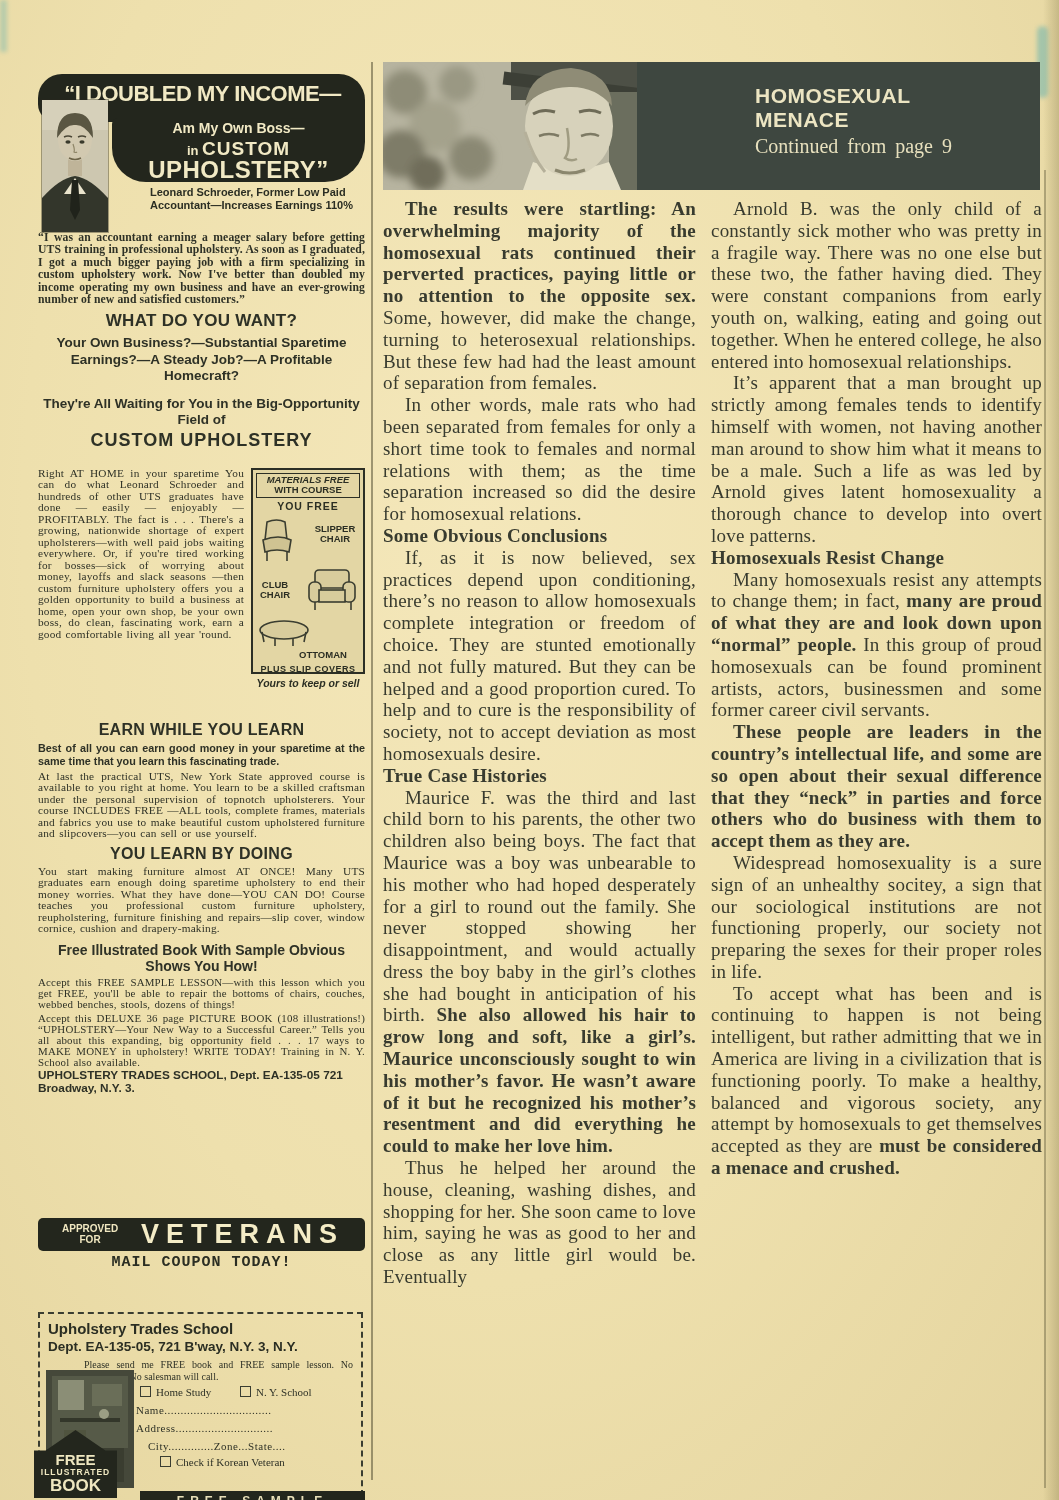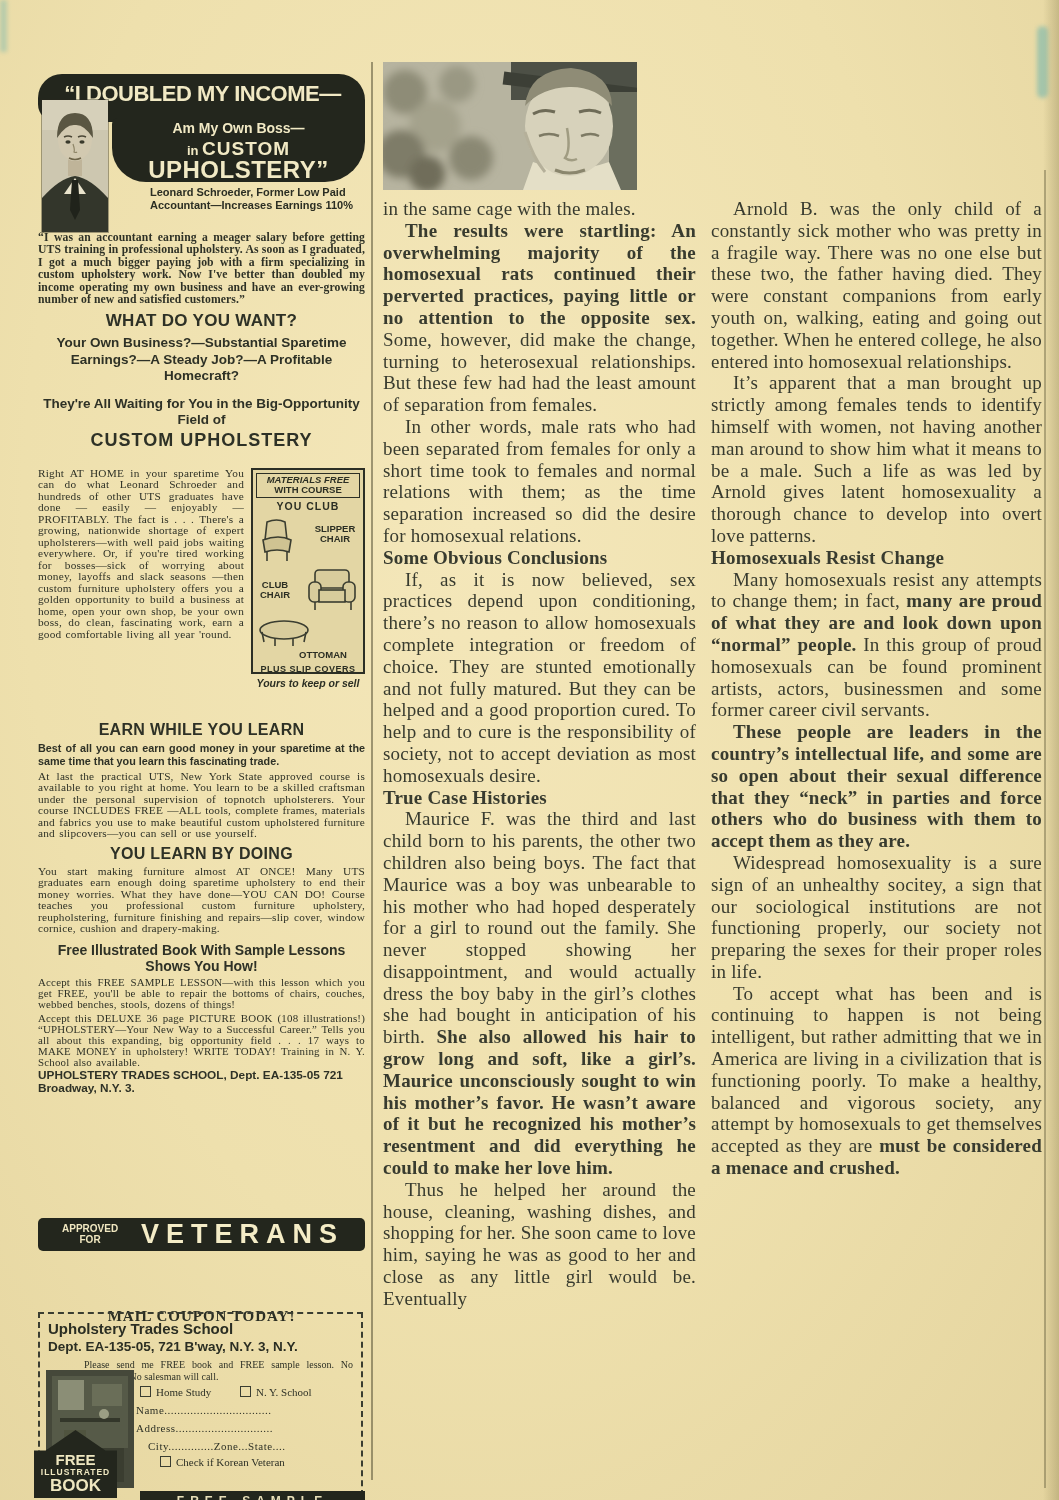--- a/index.html
+++ b/index.html
@@ -54,21 +54,21 @@
   .lbl-ottoman{right:4px; top:34px; width:60px; text-align:left;}
   .mat-plus{text-align:center; font-weight:bold; font-size:9px; letter-spacing:.5px;}
   .mat-yours{text-align:center; font-weight:bold; font-style:italic; font-size:10.5px; line-height:12px; margin-top:3px;}
 
   .earn-intro{font-family:"Liberation Sans", sans-serif; font-weight:bold; font-size:10.8px; line-height:13px; text-align:justify; margin-top:3px;}
   .school-line{font-family:"Liberation Sans", sans-serif; font-weight:bold; font-size:11.8px; line-height:12.8px; margin-top:1px;}
 
   .vets{position:absolute; top:1146px; left:0; right:0; height:33px; background:#23261d; border-radius:5px; display:flex; align-items:center; padding:0 10px; box-sizing:border-box;}
   .vets-left{color:#f0e7c0; font-family:"Liberation Sans", sans-serif; font-weight:bold; font-size:10px; line-height:10.5px; text-align:center; margin:0 12px 0 14px;}
   .vets-word{color:#f4ecc6; font-family:"Liberation Sans", sans-serif; font-weight:bold; font-size:27px; letter-spacing:7px; flex:1; text-align:center;}
-  .mail{position:absolute; top:1236px; left:0; right:0; text-align:center; font-family:Liberation Serif, serif; font-weight:bold; font-size:15px; letter-spacing:1px; color:#2b2e23;}
+  .mail{position:absolute; top:1182px; left:0; right:0; text-align:center; font-family:Liberation Mono, monospace; font-weight:bold; font-size:15px; letter-spacing:1px; color:#2b2e23;}
   .coupon{position:absolute; top:1240px; left:0; right:2px; height:194px; border:2.5px dashed #3a3d31; box-sizing:border-box; padding:6px 8px;}
   .cp-name{font-family:"Liberation Sans", sans-serif; font-weight:bold; font-size:15px; color:#2b2e23;}
   .cp-dept{font-family:"Liberation Sans", sans-serif; font-weight:bold; font-size:13.5px; margin-top:2px; color:#2b2e23;}
   .cp-body{font-size:10px; line-height:11.5px; margin:5px 0 0 36px; text-align:justify;}
   .cp-opts{margin:4px 0 0 92px; font-size:11px;}
   .cp-opts .opt{margin-right:26px; white-space:nowrap;}
   .cbx{display:inline-block; width:9px; height:9px; border:1.5px solid #3a3d31; vertical-align:-1px; margin-right:5px;}
   .cp-line{margin:6px 0 0 88px; font-size:11px; letter-spacing:.5px;}
   .cp-city{margin-left:100px;}
   .cp-korean{margin:4px 0 0 112px; font-size:11px;}
@@ -148,21 +148,21 @@
 
       <div class="waiting">They're All Waiting for You in the Big-Opportunity Field of</div>
       <div class="cu-big">CUSTOM UPHOLSTERY</div>
 
       <div class="home-block">
         <div class="mat-box">
           <div class="mat-title">
             <span class="it">MATERIALS FREE</span><br>
             <span>WITH COURSE</span>
           </div>
-          <div class="mat-make">YOU CLUB</div>
+          <div class="mat-make">YOU FREE</div>
           <div class="mat-row">
             <svg width="56" height="50" viewBox="0 0 56 50" style="position:absolute;left:2px;top:2px;">
               <g stroke="#3a3d30" stroke-width="1.6" fill="none">
                 <path d="M12,8 Q22,4 30,8 L32,26 Q20,22 10,26 Z" fill="#d8cc9c"></path>
                 <path d="M8,26 Q24,20 36,26 L34,38 Q22,34 10,38 Z" fill="#cfc392"></path>
                 <line x1="12" y1="38" x2="12" y2="47"></line>
                   <line x1="32" y1="38" x2="32" y2="47"></line>
               </g>
             </svg>
             <div class="lbl lbl-slipper">SLIPPER CHAIR</div>
@@ -195,21 +195,21 @@
         <div class="ad-para" style="font-family:'Liberation Serif',serif; margin-top:0;">Right AT HOME in your sparetime You can do what Leonard Schroeder and hundreds of other UTS graduates have done — easily — enjoyably — PROFITABLY. The fact is . . . There's a growing, nationwide shortage of expert upholsterers—with well paid jobs waiting everywhere. Or, if you're tired working for bosses—sick of worrying about money, layoffs and slack seasons —then custom furniture upholstery offers you a golden opportunity to build a business at home, open your own shop, be your own boss, do clean, fascinating work, earn a good comfortable living all year 'round.</div>
       </div>
 
       <div class="ad-h1" style="font-size:16px;">EARN WHILE YOU LEARN</div>
       <div class="earn-intro">Best of all you can earn good money in your sparetime at the same time that you learn this fascinating trade.</div>
       <div class="ad-para" style="font-family:'Liberation Serif',serif;">At last the practical UTS, New York State approved course is available to you right at home. You learn to be a skilled craftsman under the personal supervision of topnotch upholsterers. Your course INCLUDES FREE —ALL tools, complete frames, materials and fabrics you use to make beautiful custom upholstered furniture and slipcovers—you can sell or use yourself.</div>
 
       <div class="ad-h1" style="font-size:16px;">YOU LEARN BY DOING</div>
       <div class="ad-para" style="font-family:'Liberation Serif',serif;">You start making furniture almost AT ONCE! Many UTS graduates earn enough doing sparetime upholstery to end their money worries. What they have done—YOU CAN DO! Course teaches you professional custom furniture upholstery, reupholstering, furniture finishing and repairs—slip cover, window cornice, cushion and drapery-making.</div>
 
-      <div class="ad-sub" style="font-size:14px; margin-top:7px; line-height:16px;">Free Illustrated Book With Sample Lessons Shows You How!</div>
+      <div class="ad-sub" style="font-size:14px; margin-top:7px; line-height:16px;">Free Illustrated Book With Sample Obvious Shows You How!</div>
       <div class="ad-para" style="font-family:'Liberation Serif',serif; font-size:10.9px; line-height:11px;">Accept this FREE SAMPLE LESSON—with this lesson which you get FREE, you'll be able to repair the bottoms of chairs, couches, webbed benches, stools, dozens of things!</div>
       <div class="ad-para" style="font-family:'Liberation Serif',serif; font-size:10.9px; line-height:11px;">Accept this DELUXE 36 page PICTURE BOOK (108 illustrations!) “UPHOLSTERY—Your New Way to a Successful Career.” Tells you all about this expanding, big opportunity field . . . 17 ways to MAKE MONEY in upholstery! WRITE TODAY! Training in N. Y. School also available.</div>
       <div class="school-line">UPHOLSTERY TRADES SCHOOL, Dept. EA-135-05 721 Broadway, N.Y. 3.</div>
     </div>
 
     <div class="vets">
       <div class="vets-left">
         <div>APPROVED</div>
         <div>FOR</div>
       </div>
@@ -276,24 +276,30 @@
         <path d="M142,44 Q146,8 188,6 Q228,10 229,44 Q212,24 186,25 Q158,26 142,44 Z" fill="#8f8c76"></path>
         <path d="M150,52 Q160,46 172,50" stroke="#6e6b57" stroke-width="3" fill="none"></path>
         <path d="M196,50 Q208,46 218,51" stroke="#6e6b57" stroke-width="3" fill="none"></path>
         <path d="M156,74 Q166,70 176,74" stroke="#7d7a64" stroke-width="2.5" fill="none"></path>
         <path d="M198,74 Q208,70 216,74" stroke="#7d7a64" stroke-width="2.5" fill="none"></path>
         <path d="M184,66 Q188,88 182,96 Q188,100 194,97" stroke="#a09c82" stroke-width="2.5" fill="none"></path>
         <path d="M172,108 Q186,114 202,108" stroke="#8a866d" stroke-width="3" fill="none"></path>
         <path d="M142,70 Q150,96 162,110" stroke="#b5b09a" stroke-width="3" fill="none"></path>
       </svg>
     </div>
+    <div class="strip-box">
+      <div class="hm-title">
+        <div>HOMOSEXUAL</div>
+        <div>MENACE</div>
+      </div>
+      <div class="hm-cont">Continued from page 9</div>
+    </div>
   </div>
 
   <div class="acol col-mid">
-      <div class="apara"><span>in the same cage with the males.</span></div>
       <div class="apara ind"><span class="bold">The results were startling: An overwhelming majority of the homosexual rats continued their perverted practices, paying little or no attention to the opposite sex. </span><span>Some, however, did make the change, turning to heterosexual relationships. But these few had had the least amount of separation from females.</span></div>
       <div class="apara ind"><span>In other words, male rats who had been separated from females for only a short time took to females and normal relations with them; as the time separation increased so did the desire for homosexual relations.</span></div>
       <div class="subhead"><span class="bold">Some Obvious Conclusions</span></div>
       <div class="apara ind"><span>If, as it is now believed, sex practices depend upon conditioning, there’s no reason to allow homosexuals complete integration or freedom of choice. They are stunted emotionally and not fully matured. But they can be helped and a good proportion cured. To help and to cure is the responsibility of society, not to accept deviation as most homosexuals desire.</span></div>
       <div class="subhead"><span class="bold">True Case Histories</span></div>
       <div class="apara ind"><span>Maurice F. was the third and last child born to his parents, the other two children also being boys. The fact that Maurice was a boy was unbearable to his mother who had hoped desperately for a girl to round out the family. She never stopped showing her disappointment, and would actually dress the boy baby in the girl’s clothes she had bought in anticipation of his birth. </span><span class="bold">She also allowed his hair to grow long and soft, like a girl’s. Maurice unconsciously sought to win his mother’s favor. He wasn’t aware of it but he recognized his mother’s resentment and did everything he could to make her love him.</span></div>
       <div class="apara ind"><span>Thus he helped her around the house, cleaning, washing dishes, and shopping for her. She soon came to love him, saying he was as good to her and close as any little girl would be. Eventually</span></div>
     </div>
   <div class="acol col-right">
       <div class="apara ind"><span>Arnold B. was the only child of a constantly sick mother who was pretty in a fragile way. There was no one else but these two, the father having died. They were constant companions from early youth on, walking, eating and going out together. When he entered college, he also entered into homosexual relationships.</span></div>

